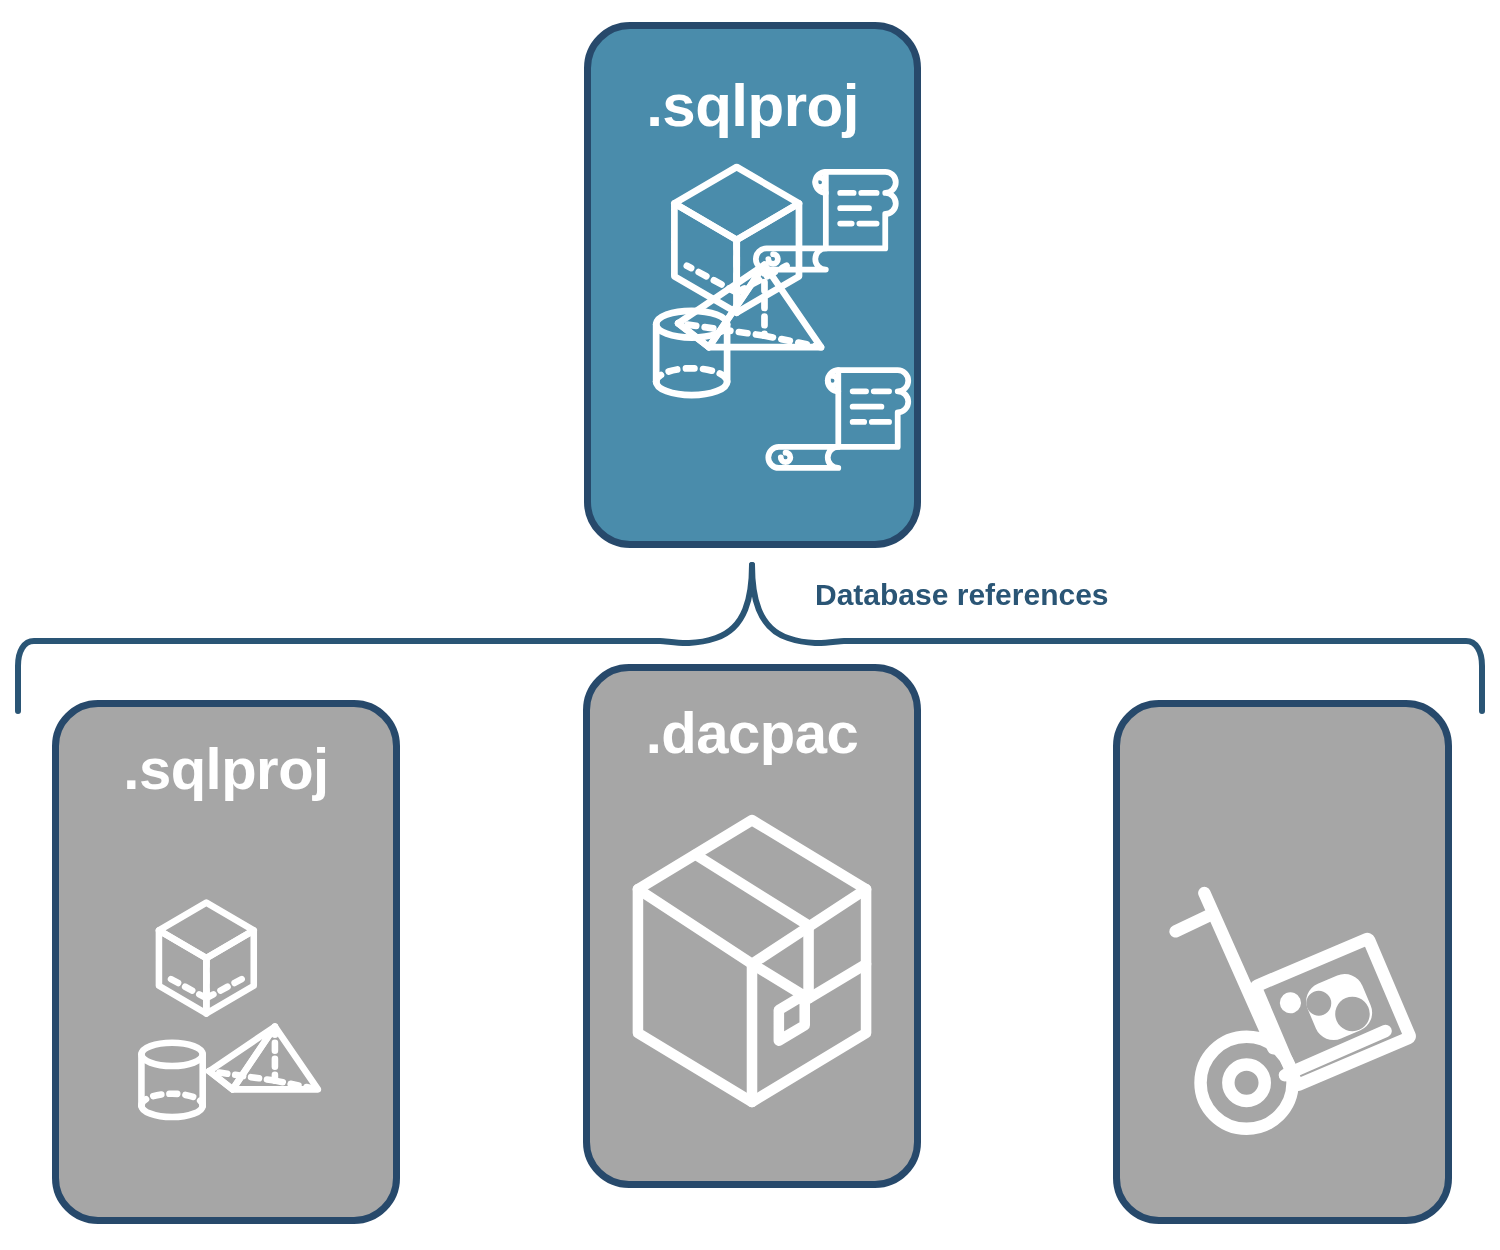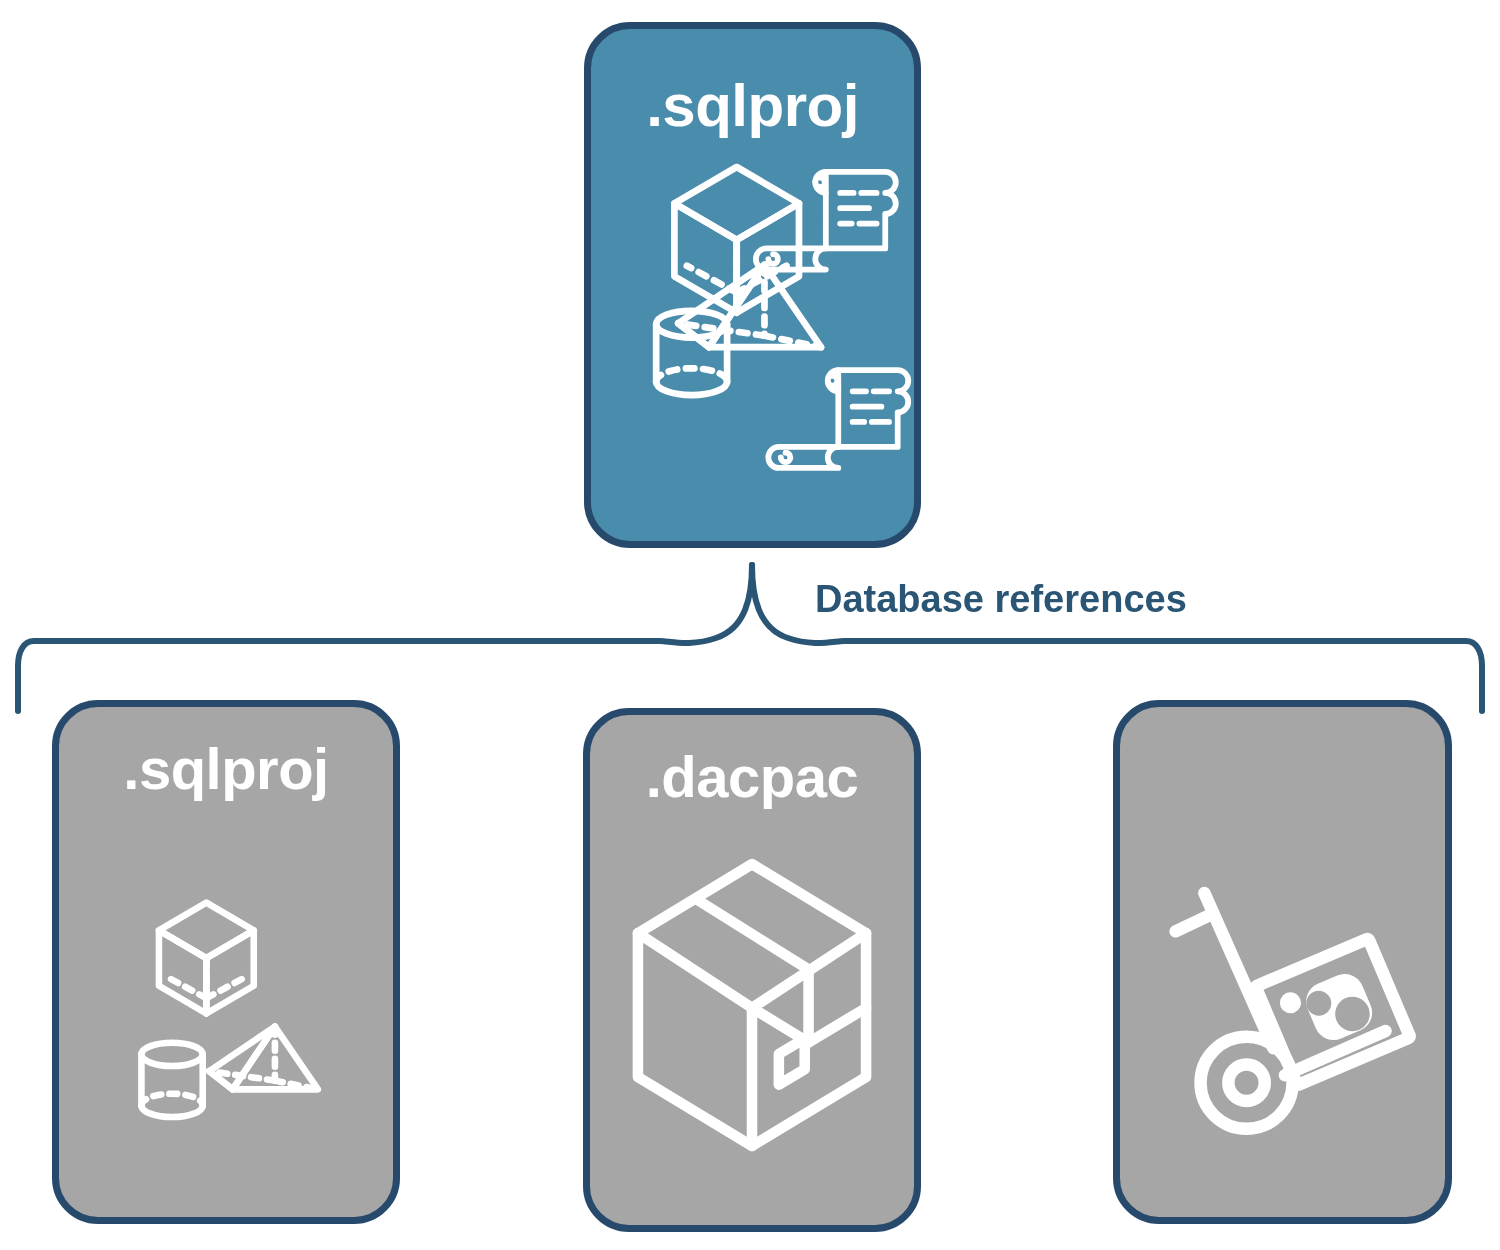--- a/index.html
+++ b/index.html
@@ -75,38 +75,38 @@
   }
   
   #card-sqlproj-ref {
     left: 52px;
     top: 700px;
     width: 348px;
     height: 524px;
   }
   #card-dacpac {
     left: 583px;
-    top: 708px;
+    top: 664px;
     width: 338px;
     height: 524px;
   }
   #card-nupkg {
     left: 1113px;
     top: 700px;
     width: 339px;
     height: 524px;
   }
   .card.secondary .card-title {
     font-size: 58px;
     margin-top: 28px;
   }
   #brace-text {
     left: 815px;
     top: 578px;
-    font-size: 38px;
+    font-size: 30px;
   }
   #brace-svg {
     position: absolute;
     left: 0;
     top: 556px;
     width: 1500px;
     height: 170px;
   }
 </style>
 </head>

